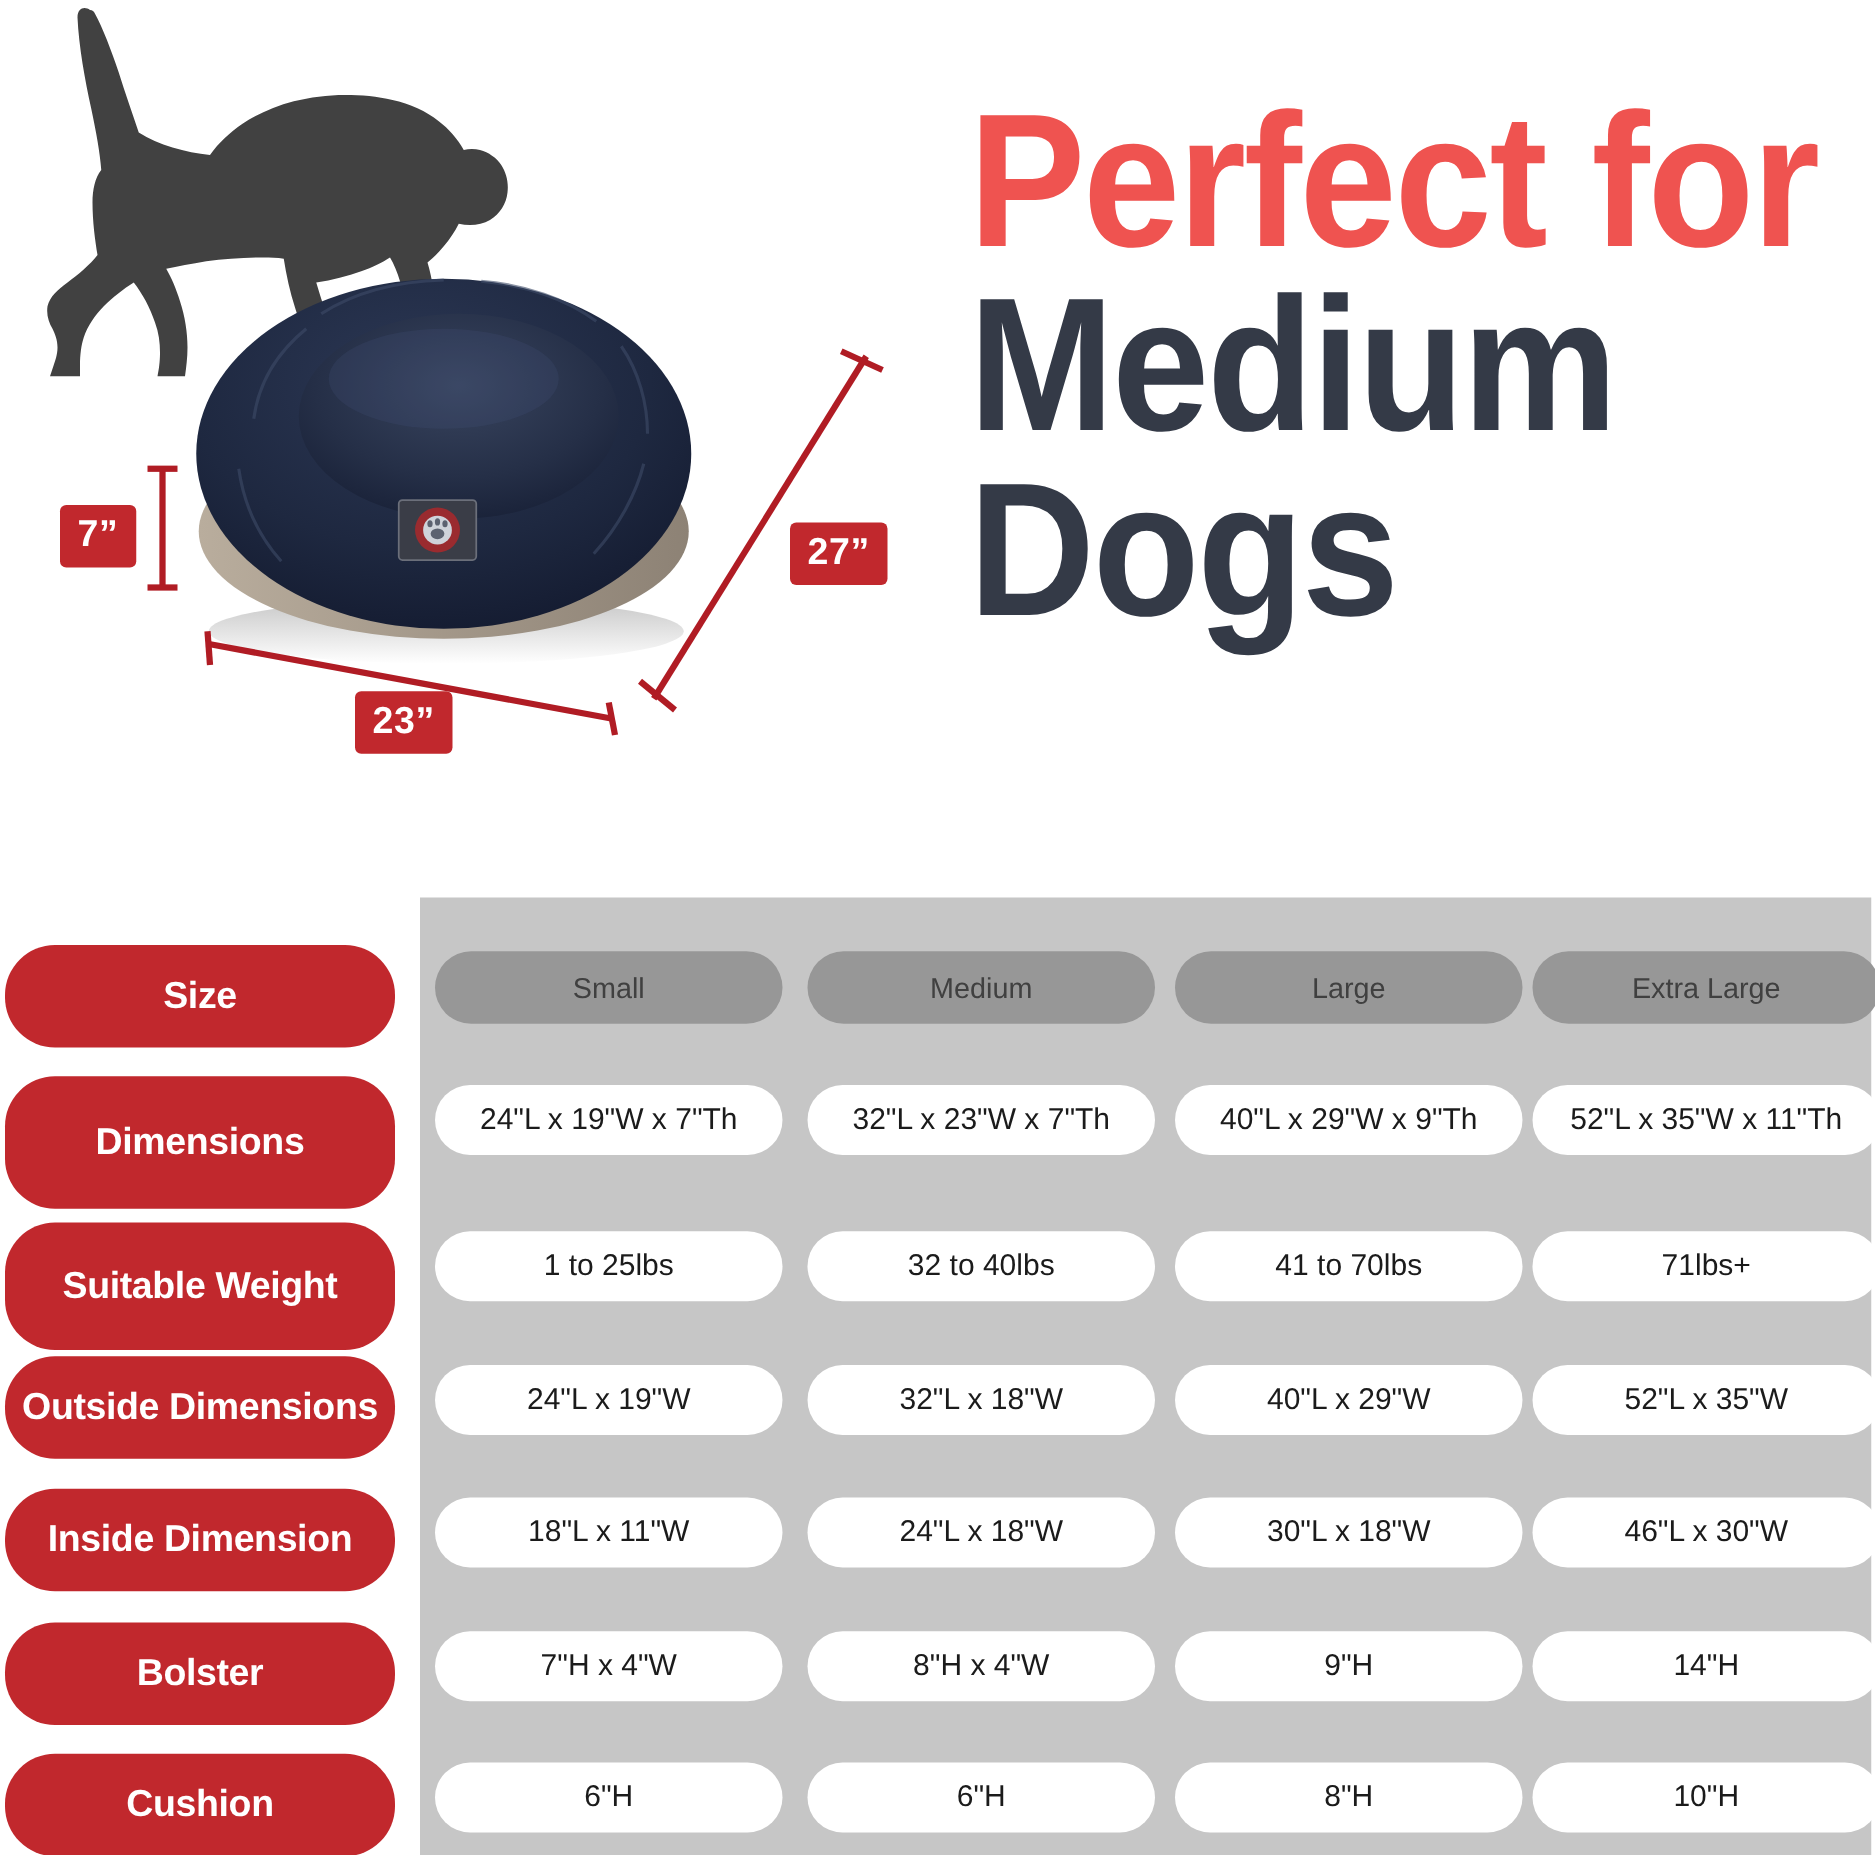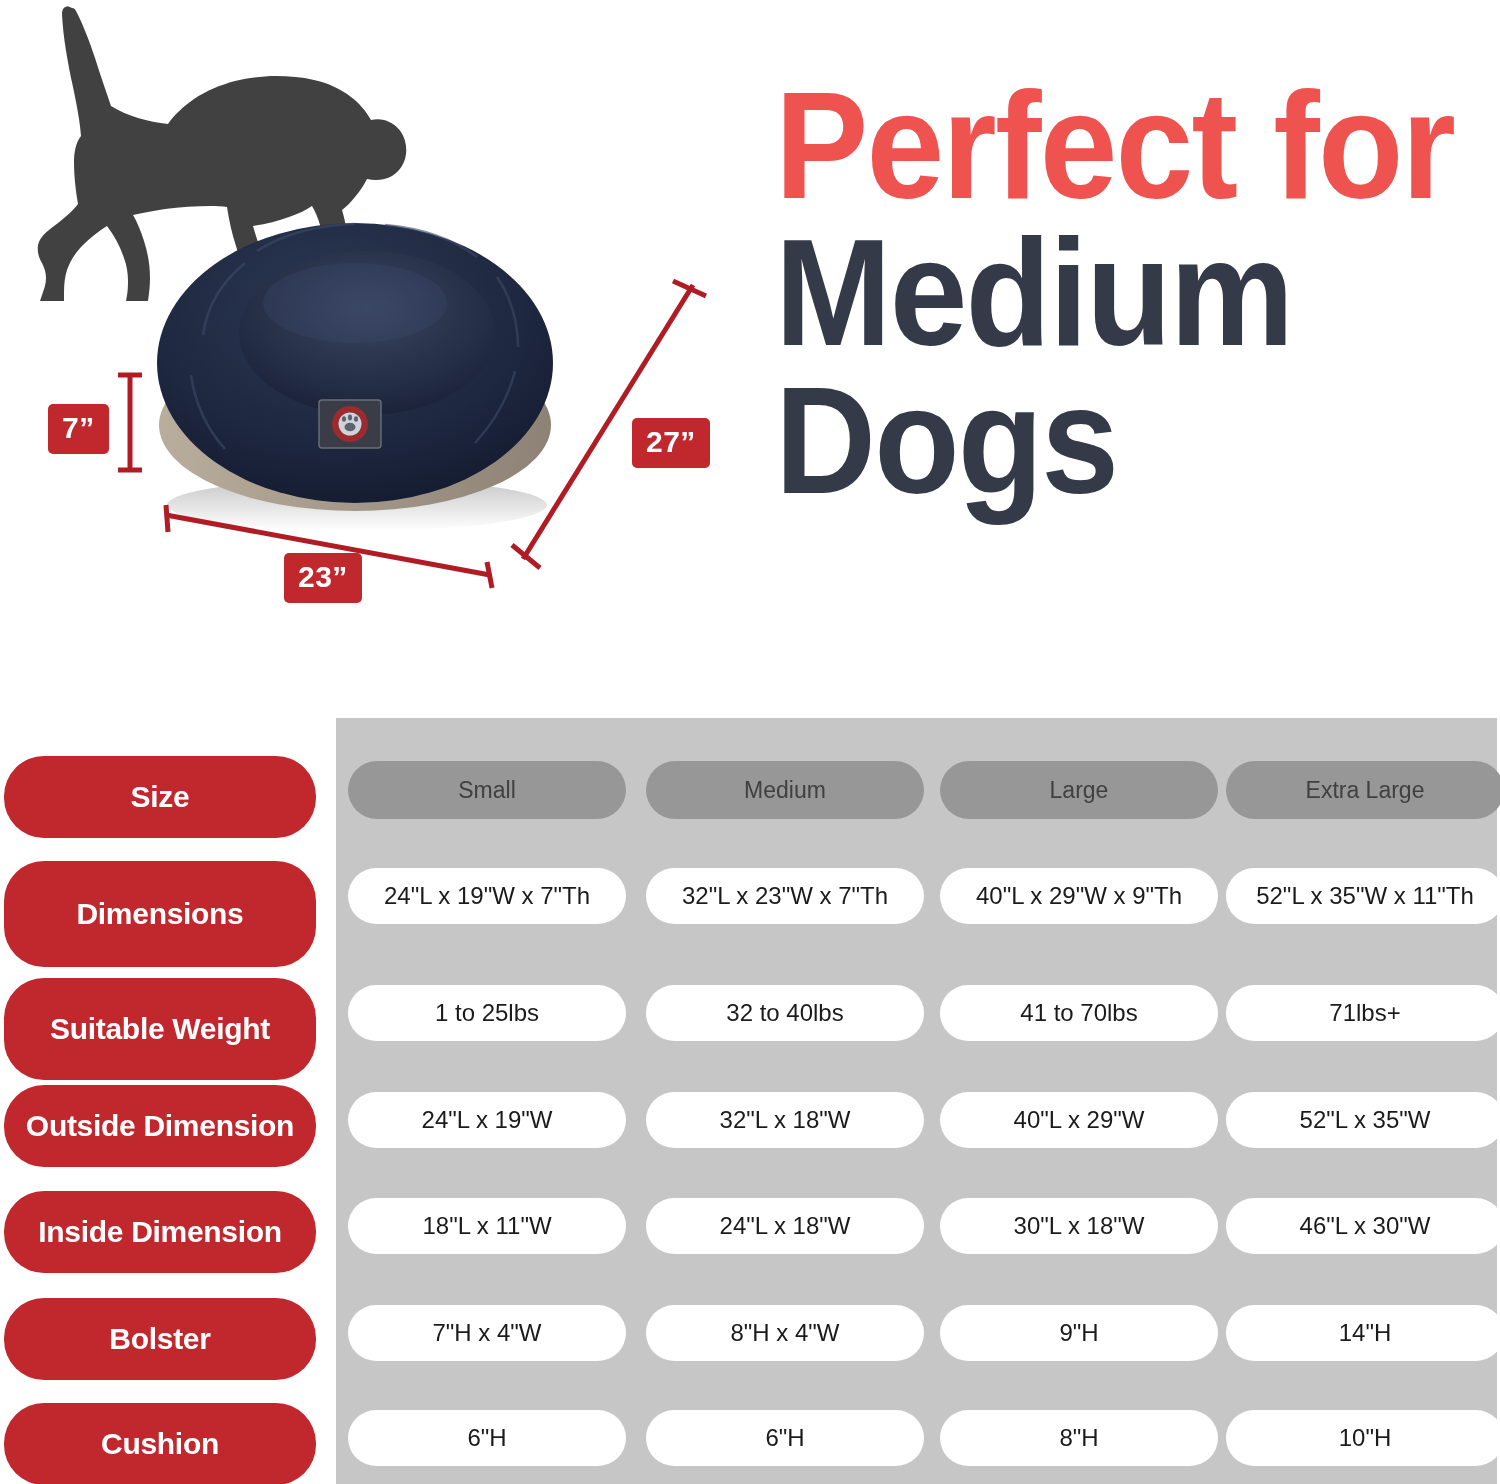--- a/index.html
+++ b/index.html
@@ -270,21 +270,21 @@
       <div class="head-line" id="head-line-3">Dogs</div>
     </div>
   </div>
 
   <div id="table-section">
     <div id="grey-panel"></div>
     <div id="label-column">
         <div class="row-label" style="top: 38px; height: 82px;">Size</div>
         <div class="row-label" style="top: 143px; height: 106px;">Dimensions</div>
         <div class="row-label" style="top: 260px; height: 102px;">Suitable Weight</div>
-        <div class="row-label" style="top: 367px; height: 82px;">Outside Dimension</div>
+        <div class="row-label" style="top: 367px; height: 82px;">Outside Dimensions</div>
         <div class="row-label" style="top: 473px; height: 82px;">Inside Dimension</div>
         <div class="row-label" style="top: 580px; height: 82px;">Bolster</div>
         <div class="row-label" style="top: 685px; height: 82px;">Cushion</div>
       </div>
     <div id="cell-grid">
         <div class="col-head" style="left: 12px; top: 43px; width: 278px;">Small</div>
         <div class="col-head" style="left: 310px; top: 43px; width: 278px;">Medium</div>
         <div class="col-head" style="left: 604px; top: 43px; width: 278px;">Large</div>
         <div class="col-head" style="left: 890px; top: 43px; width: 278px;">Extra Large</div>
         <div class="cell" style="left: 12px; top: 150px; width: 278px;">24"L x 19"W x 7"Th</div>

